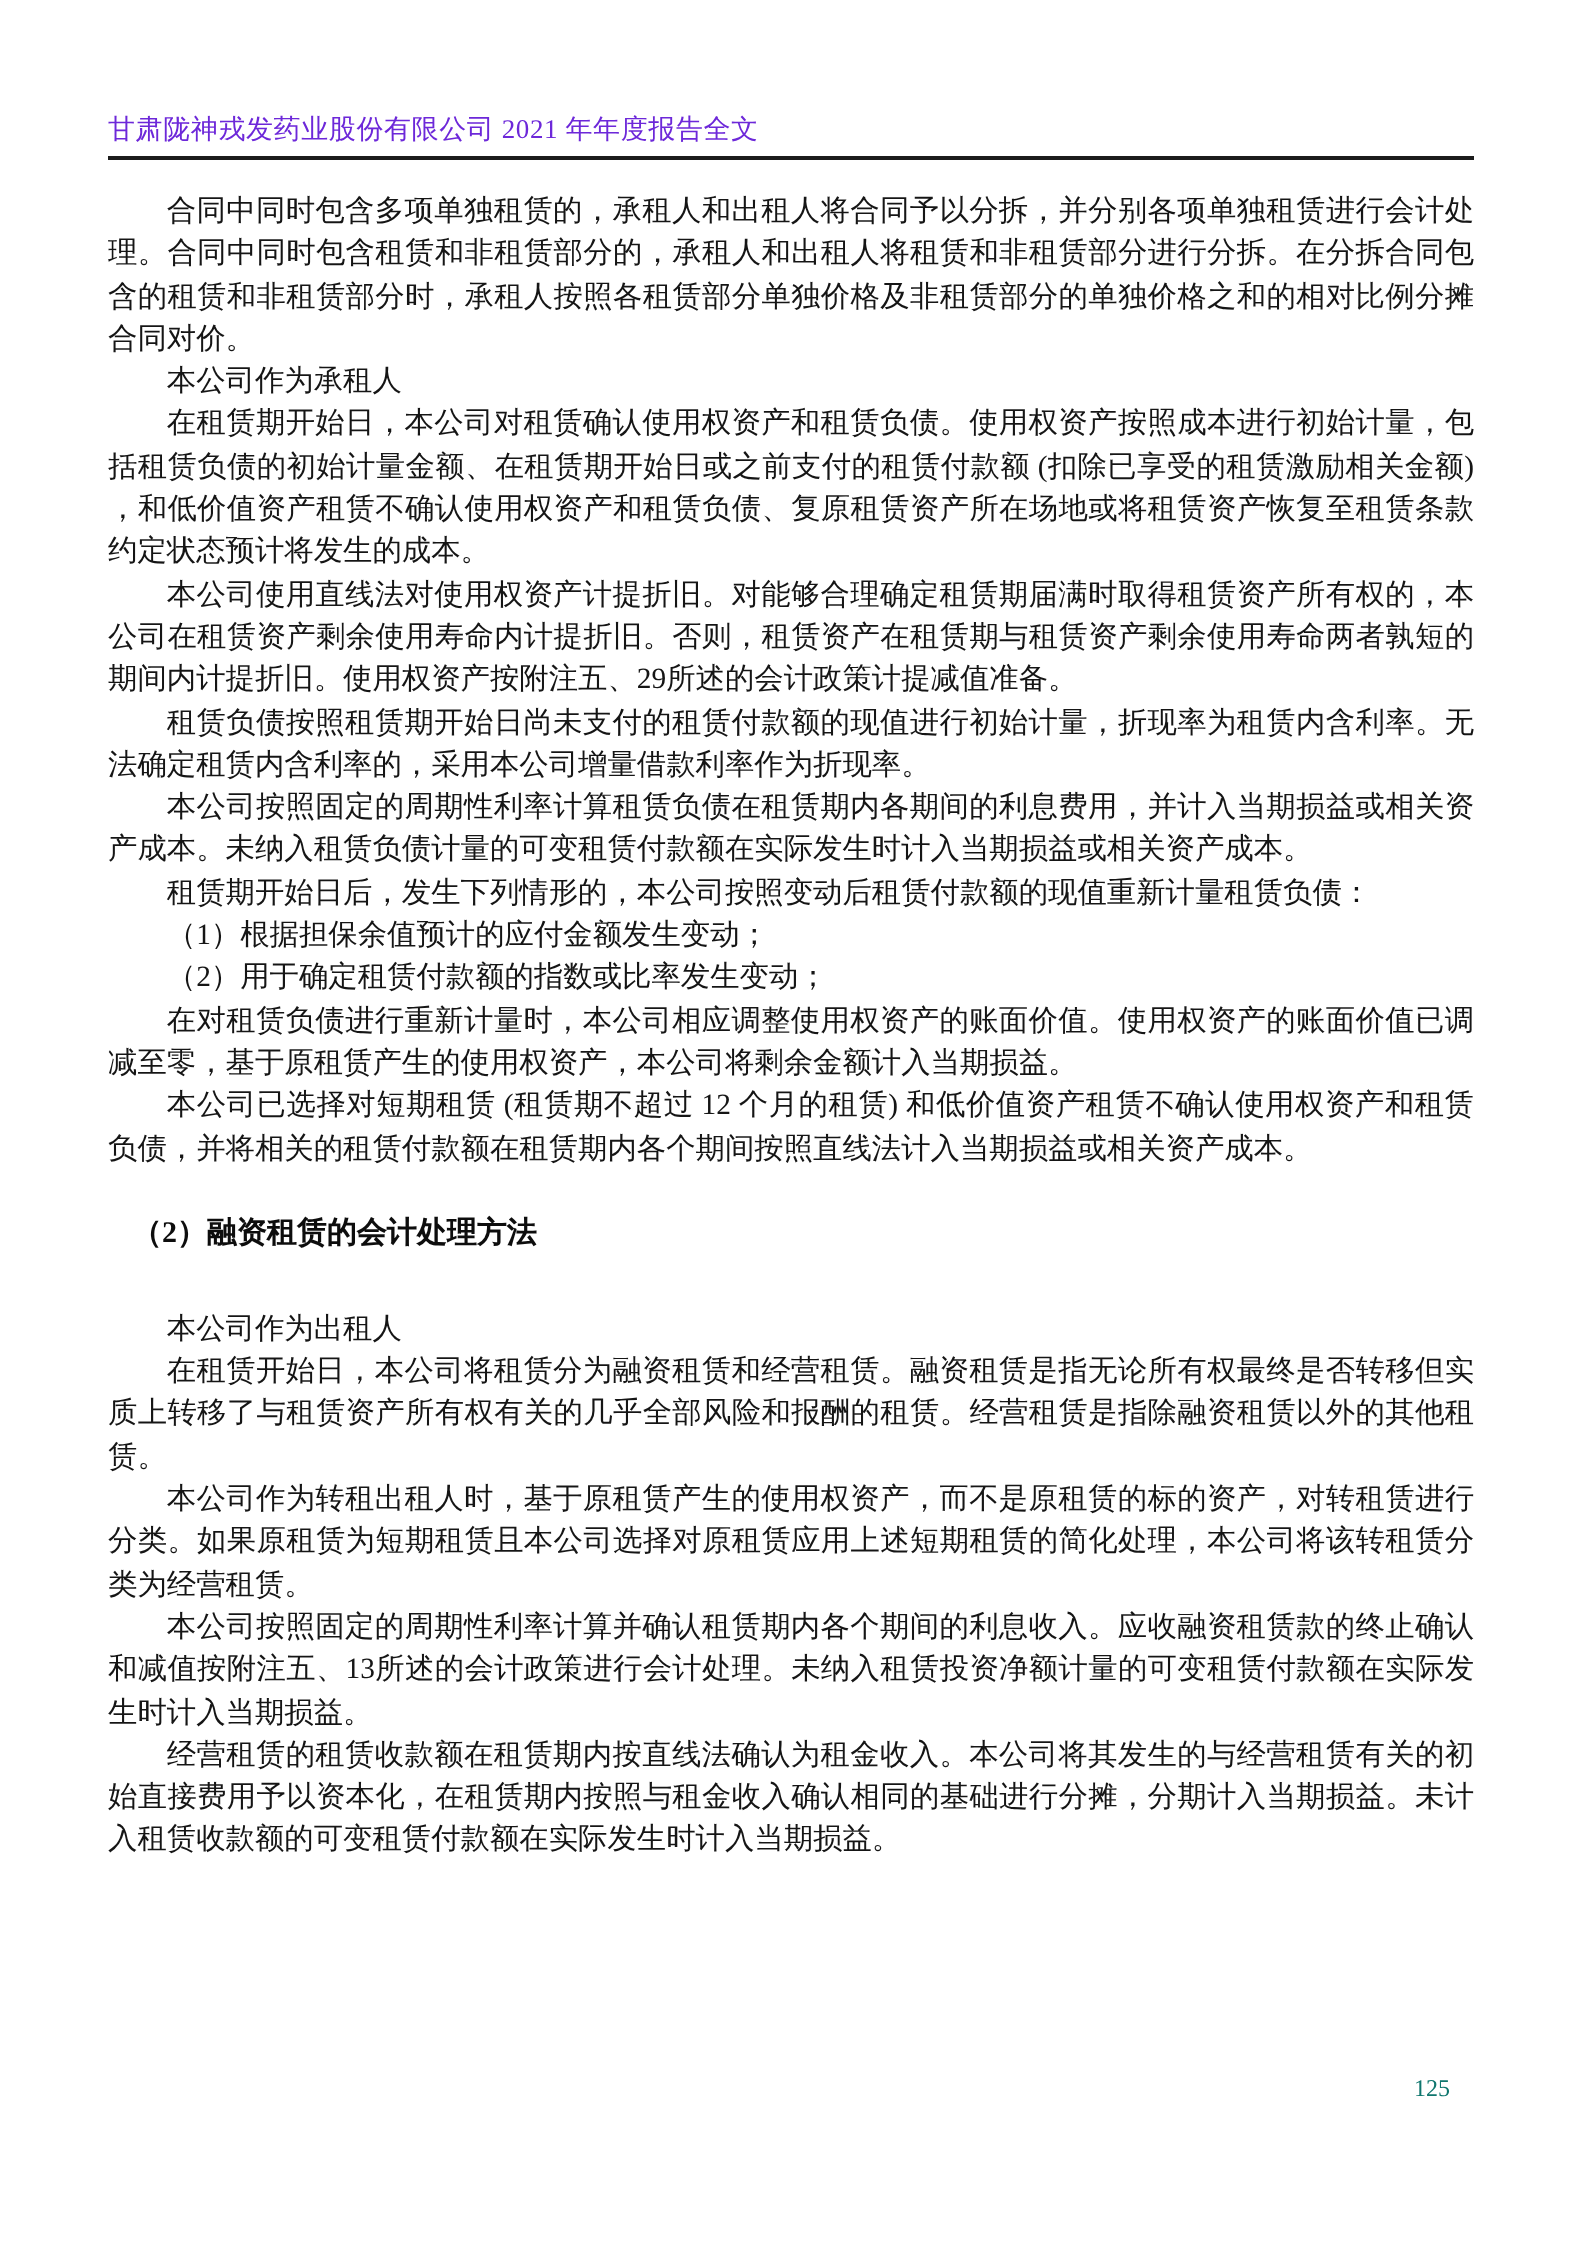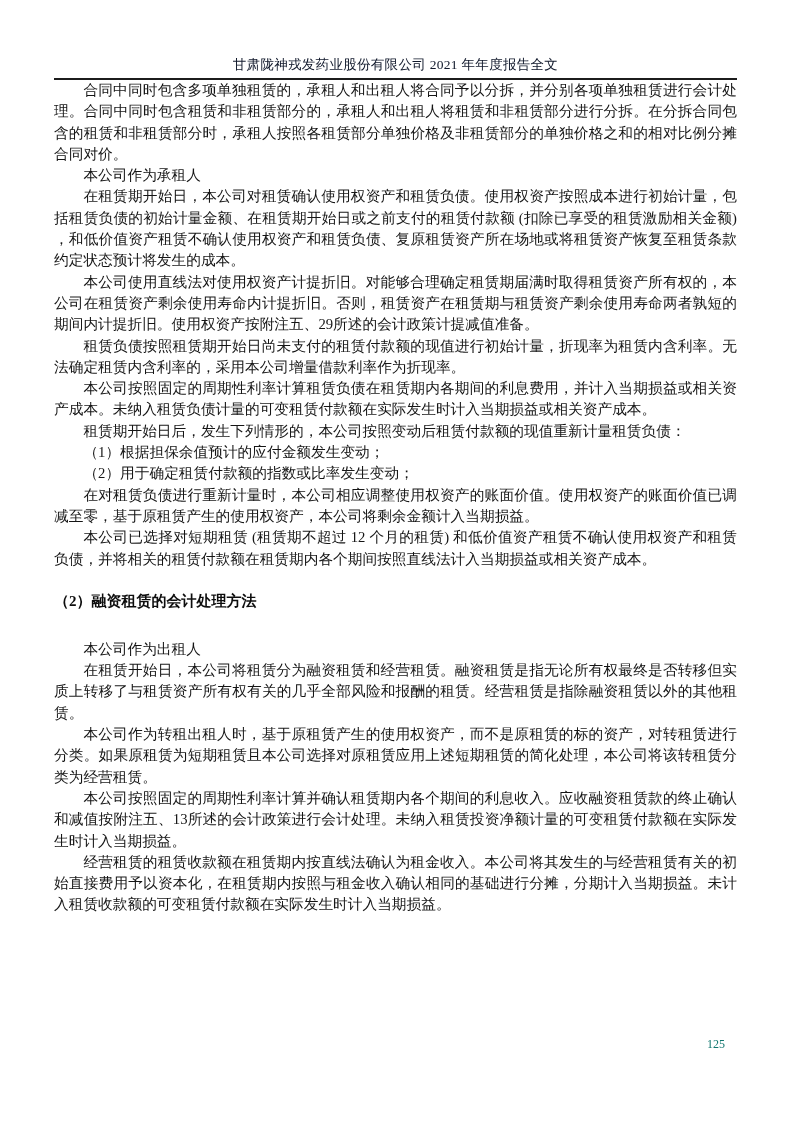--- a/index.html
+++ b/index.html
@@ -15,46 +15,46 @@
     background: #ffffff;
     overflow: hidden;
     font-family: "Liberation Serif", "DejaVu Serif", serif;
     color: #111111;
   }
   .doc-header {
     position: absolute;
     top: 56px;
     left: 54px;
     width: 683px;
-    text-align: center;
+    text-align: left;
     font-size: 13.5px;
     line-height: 17px;
-    color: #0f172a;
+    color: #6d28d9;
     border-bottom: 2px solid #1c1c1c;
     padding-bottom: 5px;
     letter-spacing: 0.3px;
   }
   .doc-body {
     position: absolute;
-    top: 80px;
+    top: 96px;
     left: 54px;
     width: 683px;
     font-size: 14.7px;
     line-height: 21.3px;
     text-align: justify;
     text-justify: inter-ideograph;
     color: #151515;
   }
   .doc-body p.para {
     margin: 0;
     text-indent: 2em;
     word-break: break-all;
   }
   .doc-body h3.heading {
-    margin: 21px 0 27px 0;
+    margin: 21px 0 27px 12px;
     font-size: 15px;
     font-weight: bold;
     line-height: 21px;
     text-indent: 0;
     color: #0d0d0d;
   }
   .page-number {
     position: absolute;
     top: 1037px;
     right: 68px;

